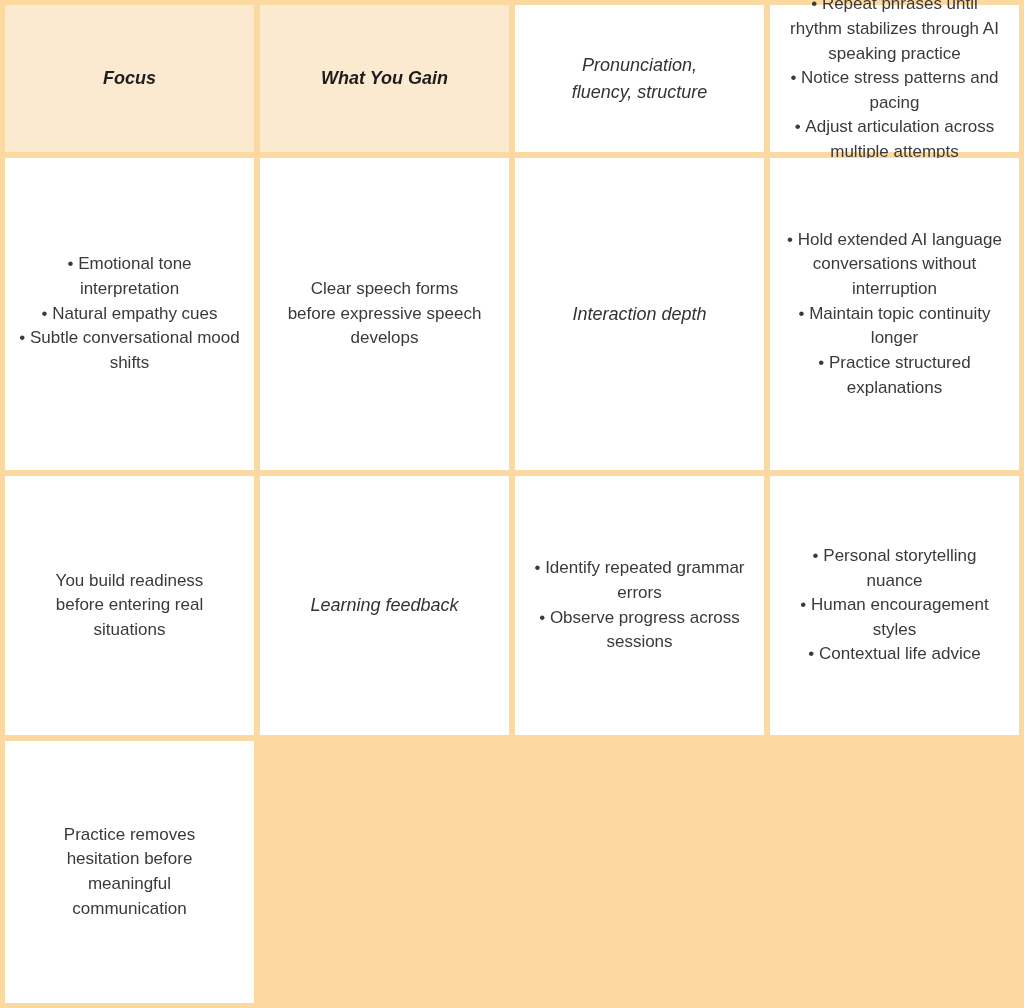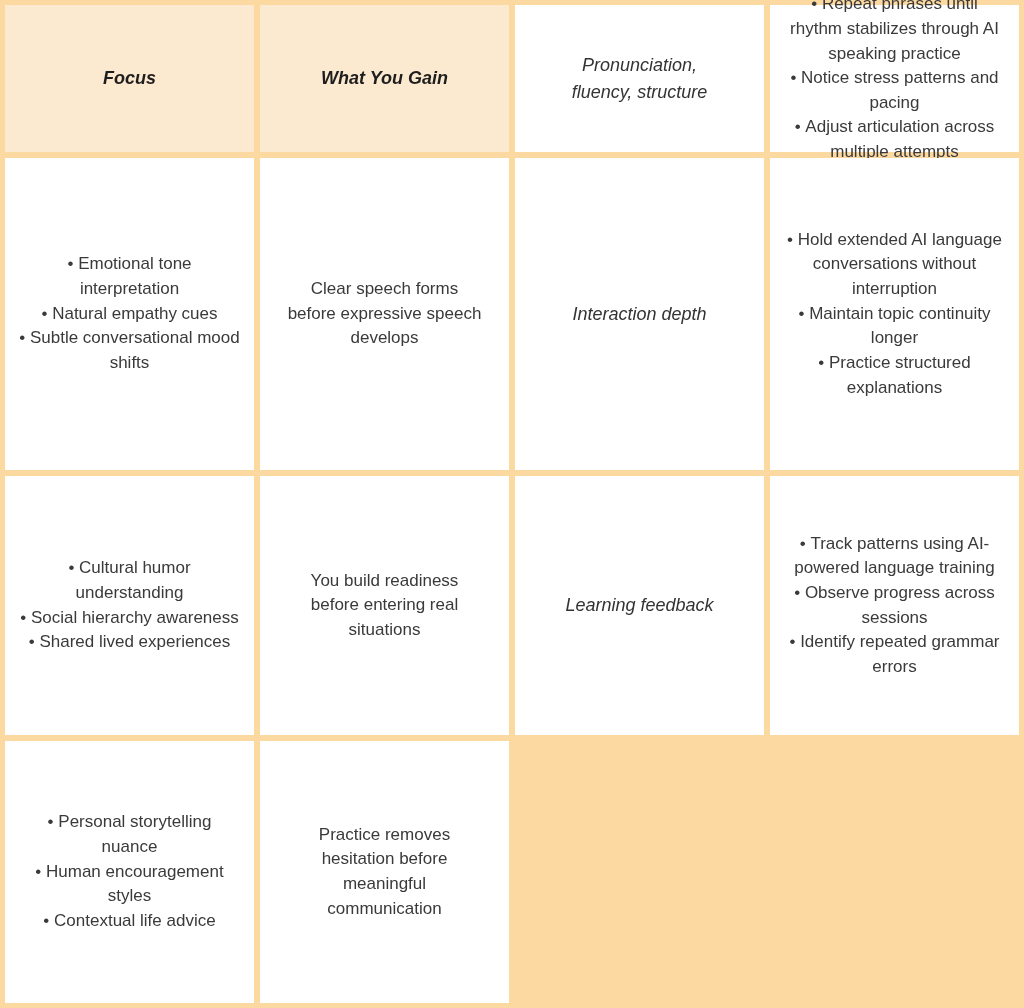--- a/index.html
+++ b/index.html
@@ -87,35 +87,29 @@
 
   <div class="cell focus">
     <span class="focus-label">Interaction depth</span>
   </div>
   <div class="cell">
     <div class="bullet-item">Hold extended AI language conversations without interruption</div>
     <div class="bullet-item">Maintain topic continuity longer</div>
     <div class="bullet-item">Practice structured explanations</div>
   </div>
   <div class="cell">
-    <div class="bullet-item">Cultural humor understanding</div>
-    <div class="bullet-item">Social hierarchy awareness</div>
-    <div class="bullet-item">Shared lived experiences</div>
-  </div>
-  <div class="cell">
     <span class="plain-text">You build readiness before entering real situations</span>
   </div>
 
   <div class="cell focus">
     <span class="focus-label">Learning feedback</span>
   </div>
   <div class="cell">
-    <div class="bullet-item">Track patterns using AI-powered language training</div>
+    <div class="bullet-item">Identify repeated grammar errors</div>
     <div class="bullet-item">Observe progress across sessions</div>
-    <div class="bullet-item">Identify repeated grammar errors</div>
   </div>
   <div class="cell">
     <div class="bullet-item">Personal storytelling nuance</div>
     <div class="bullet-item">Human encouragement styles</div>
     <div class="bullet-item">Contextual life advice</div>
   </div>
   <div class="cell">
     <span class="plain-text">Practice removes hesitation before meaningful communication</span>
   </div>
 

